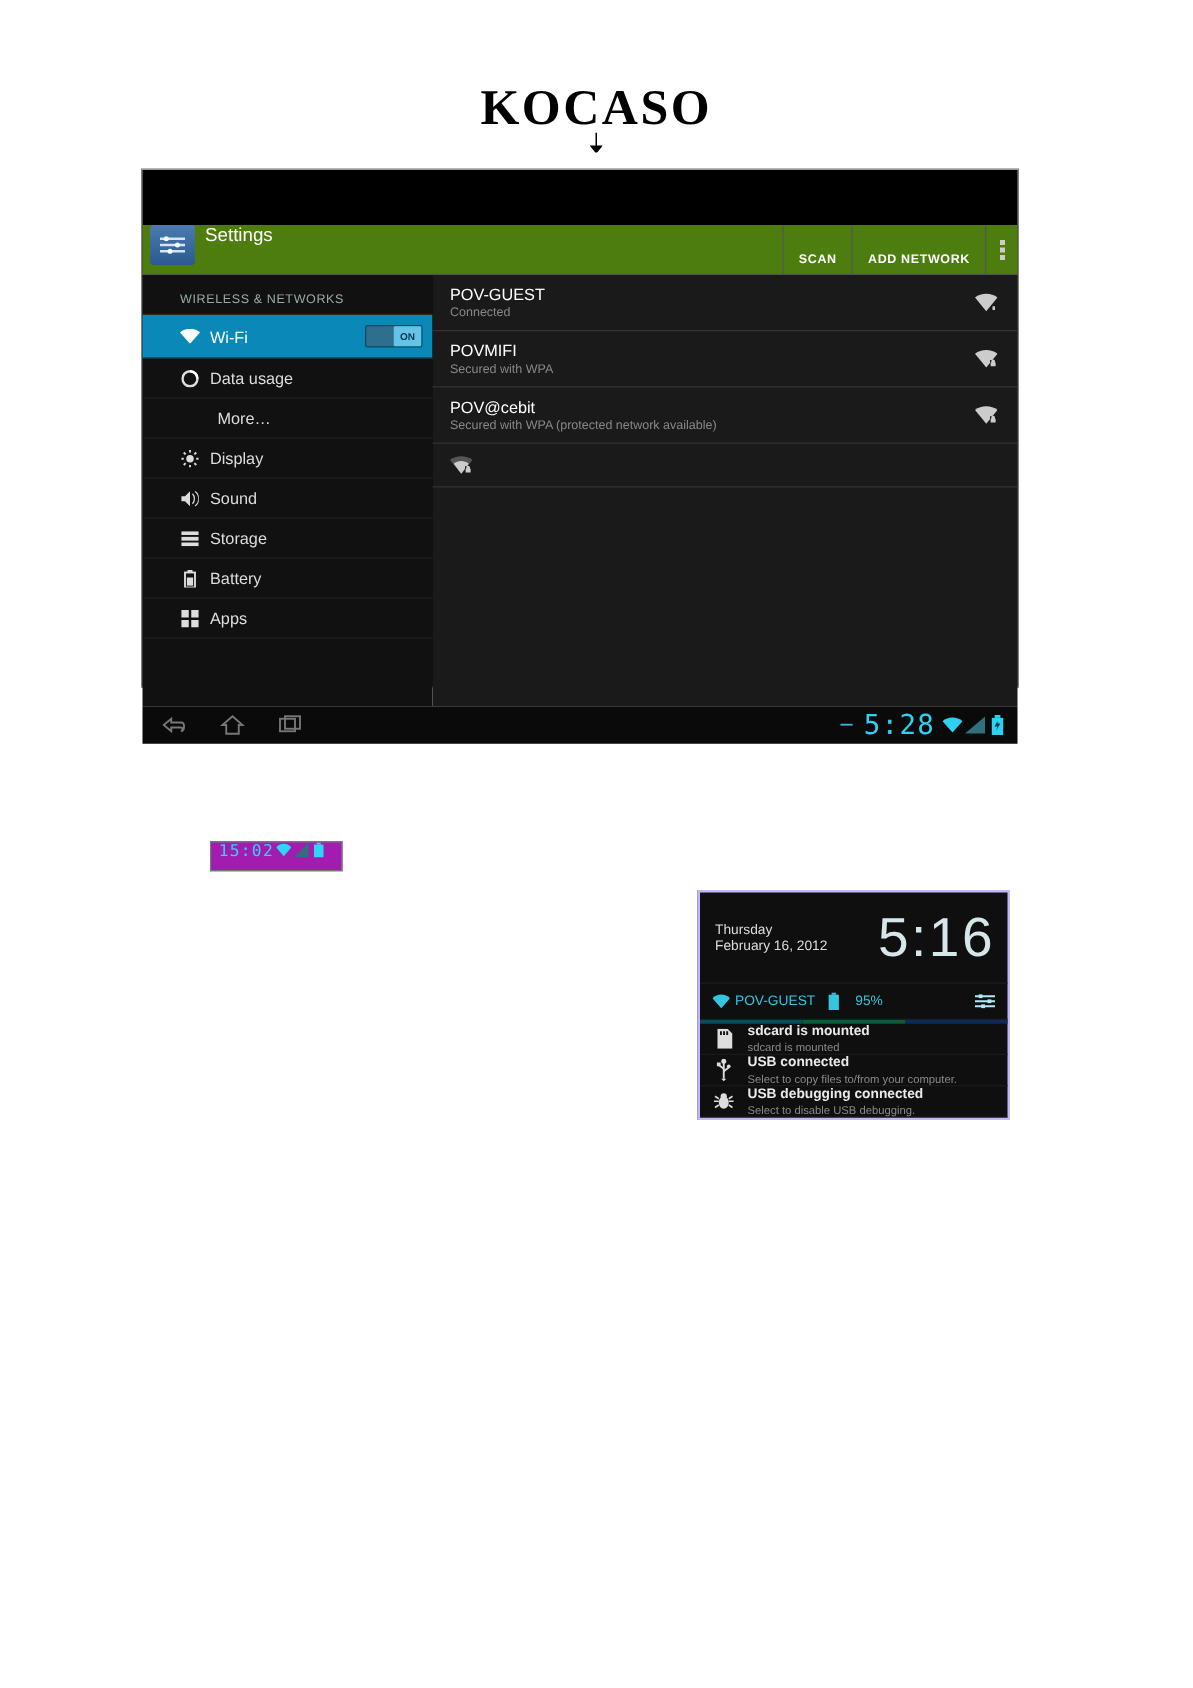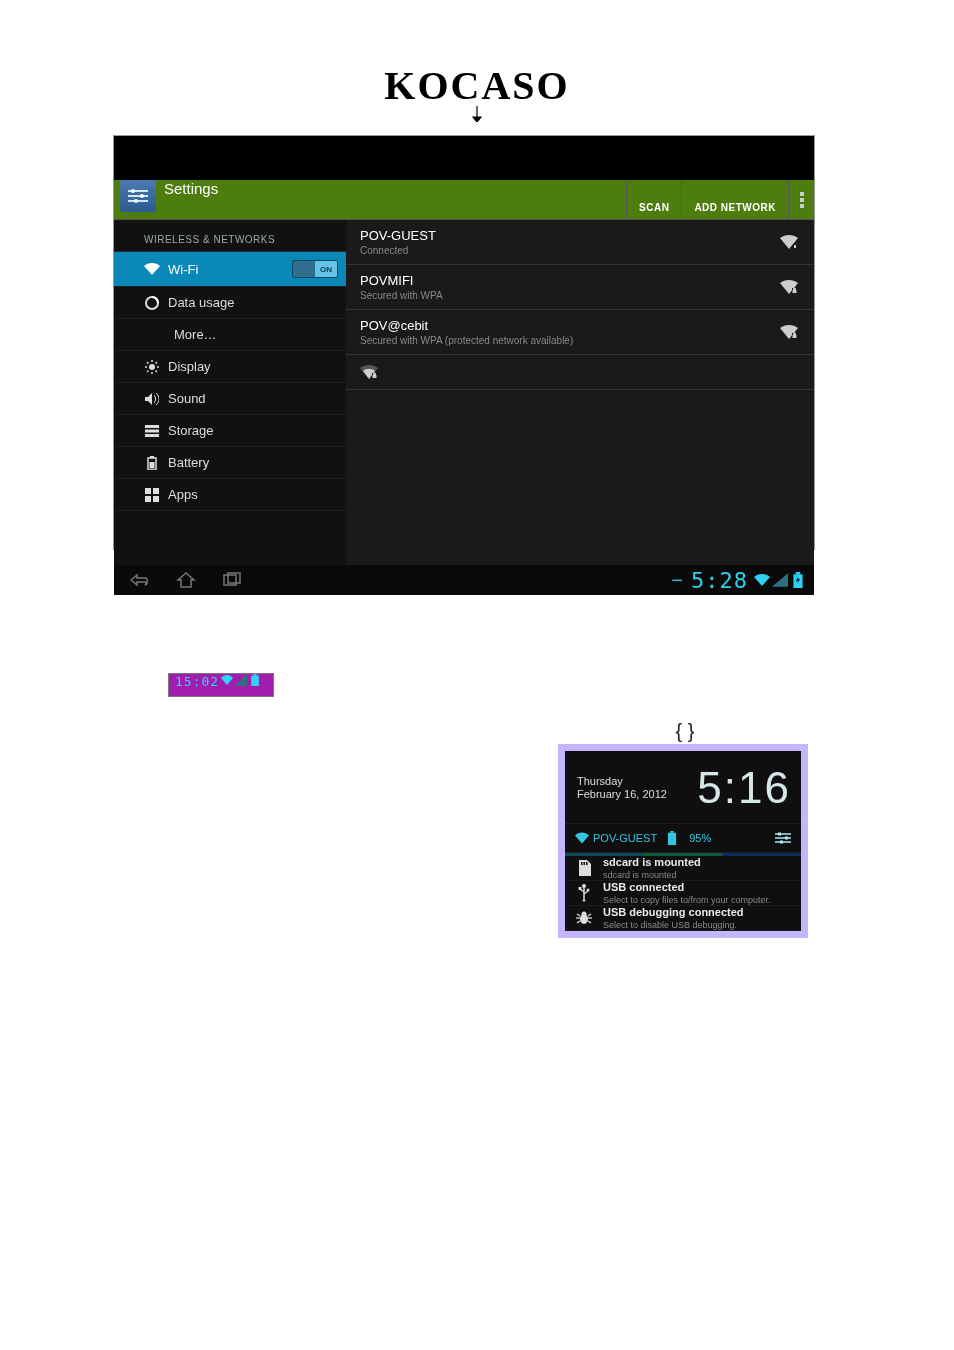--- a/index.html
+++ b/index.html
@@ -49,21 +49,21 @@
 
   
   .pill { position: absolute; left: 168px; top: 673px; width: 106px; height: 24px; border: 1px solid #777; background: #a21caf; display: flex; align-items: flex-start; padding: 0 6px; }
   .pill .ptime { color: #2fd5f5; font-family: monospace; font-size: 13px; letter-spacing: 1px; }
   .pill .pic { width: 12px; height: 12px; margin-left: 2px; }
 
   
   .braces { position: absolute; left: 560px; top: 720px; width: 250px; text-align: center; color: #222; font-size: 20px; }
 
   
-  .scrshot2 { position: absolute; left: 558px; top: 744px; width: 250px; background: #0f0f10; border: 7px solid #c4b5fd; }
+  .scrshot2 { position: absolute; left: 558px; top: 712px; width: 250px; background: #0f0f10; border: 2px solid #c4b5fd; }
   .dt-row { display: flex; align-items: center; padding: 12px 10px 10px 12px; }
   .dt-left { color: #ddd; font-size: 11px; line-height: 1.2; }
   .dt-time { color: #d6e7ea; font-size: 44px; letter-spacing: 2px; font-family: "Arial Narrow",Arial,sans-serif; margin-left: auto; }
   .qs-row { display:flex; align-items:center; padding: 6px 10px; border-top: 1px solid #1e1e1e; border-bottom: 1px solid #1e1e1e; color: #35c5e0; font-size: 11px; }
   .qs-row .qicon { width:14px; height:14px; margin-right:4px; }
   .qs-row .batt-pct { margin-left: 6px; }
   .qs-row .sliders { margin-left:auto; width:16px; height:16px; }
   .divider-thin { height: 3px; display:flex; }
   .divider-thin .d { flex:1; }
   .divider-thin .d.a{ background:#0e4a5a;} .divider-thin .d.b{ background:#0e5a3a;} .divider-thin .d.c{ background:#0e2a5a;}

